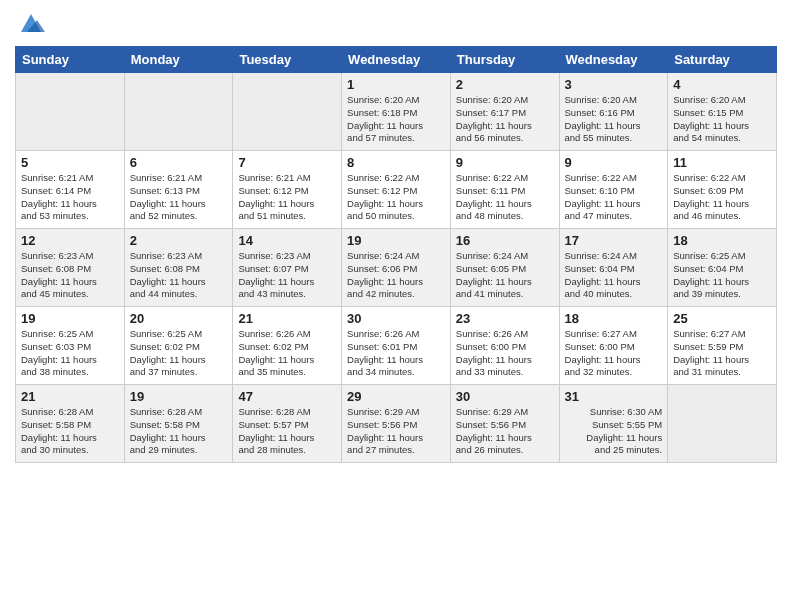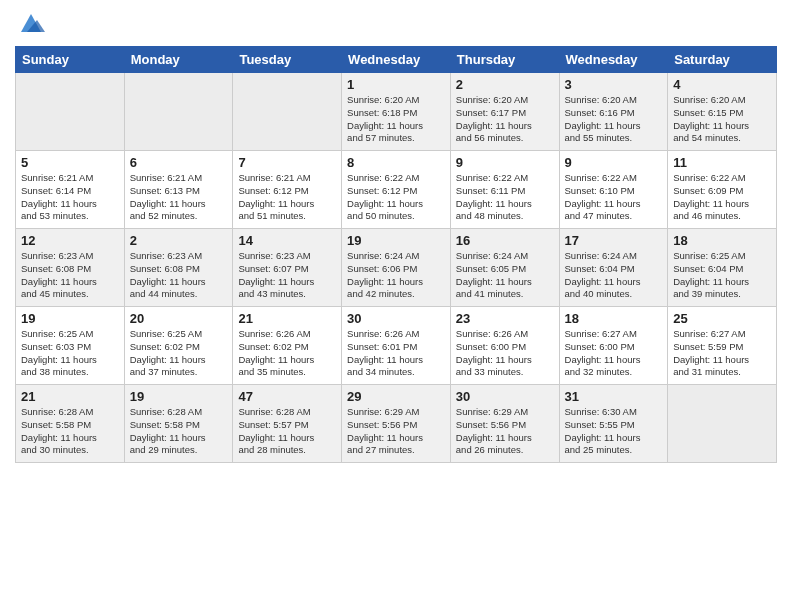--- a/index.html
+++ b/index.html
@@ -351,21 +351,21 @@
           </td>
           <td>
             <div class="day-num">30</div>
             <div class="day-info" style="white-space: pre-line;">Sunrise: 6:29 AM
 Sunset: 5:56 PM
 Daylight: 11 hours
 and 26 minutes.</div>
           </td>
           <td>
             <div class="day-num">31</div>
-            <div class="day-info" style="white-space: pre-line;">Sunrise: 6:30 AM
+            <div class="day-info" style="white-space: pre-line; text-align: right;">Sunrise: 6:30 AM
 Sunset: 5:55 PM
 Daylight: 11 hours
 and 25 minutes.</div>
           </td>
           <td class="empty"></td>
         </tr>
       </tbody>
   </table>
 </div>
 

